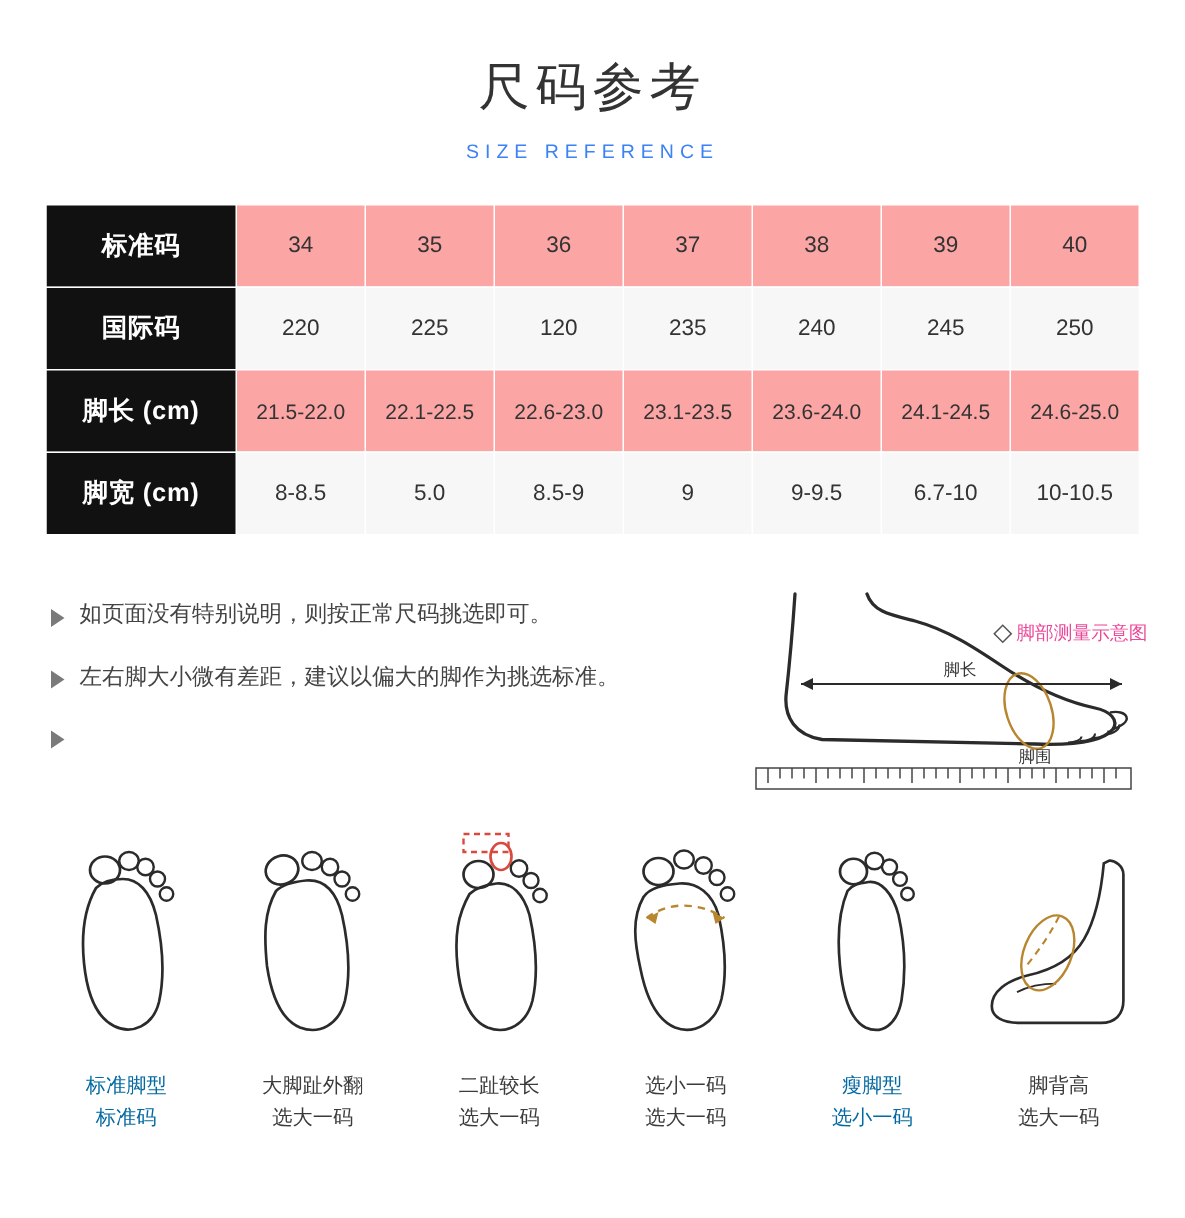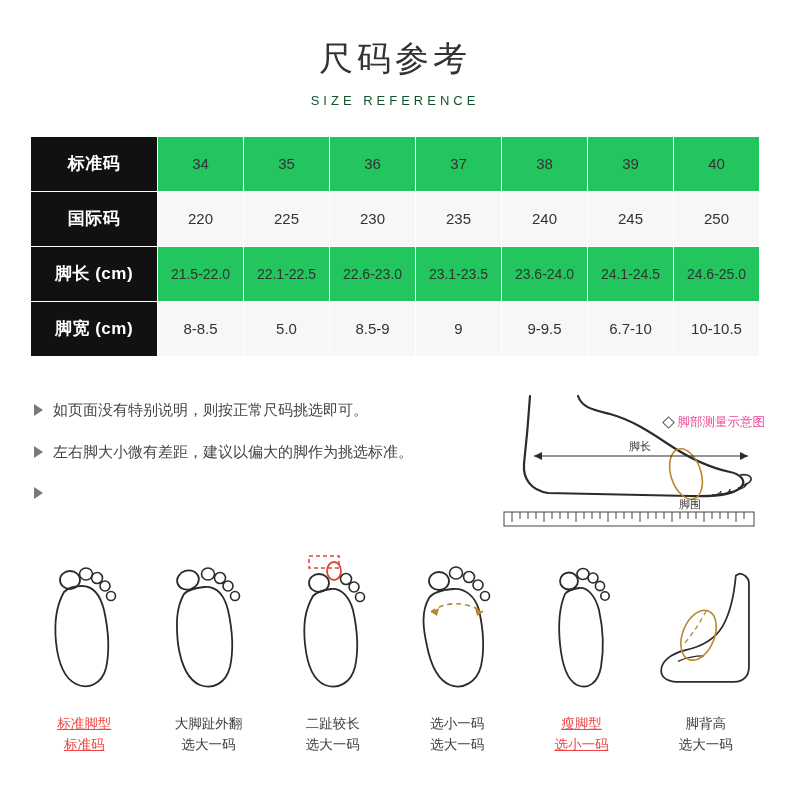--- a/index.html
+++ b/index.html
@@ -24,21 +24,21 @@
   .title-cn {
     font-size: 34px;
     letter-spacing: 4px;
     color: #333;
     font-weight: 500;
     line-height: 1.2;
   }
   .title-en {
     font-size: 13px;
     letter-spacing: 4px;
-    color: #14532d;
+    color: #3b82f6;
     margin-top: 14px;
     font-weight: 400;
   }
 
   
   .table-wrap {
     margin: 28px 30px 0 30px;
   }
   table.size-table {
     border-collapse: collapse;
@@ -54,34 +54,34 @@
     border: 1px solid #ffffff;
   }
   table.size-table td.rowhead {
     background: #111111;
     color: #ffffff;
     font-size: 17px;
     font-weight: 600;
     width: 124px;
     letter-spacing: 0.5px;
   }
-  table.size-table tr.odd td.cell { background: #22c55e; }
+  table.size-table tr.odd td.cell { background: #fca5a5; }
   table.size-table tr.even td.cell { background: #f7f7f7; }
   table.size-table td.cell.small { font-size: 14px; }
 
   
   .notes {
     position: absolute;
     left: 34px;
     top: 400px;
     width: 440px;
   }
   .note-line {
     display: flex;
-    align-items: flex-start;
+    align-items: center;
     margin-bottom: 22px;
     font-size: 15px;
     color: #444;
     line-height: 1.3;
   }
   .tri {
     width: 0;
     height: 0;
     border-top: 6px solid transparent;
     border-bottom: 6px solid transparent;
@@ -140,21 +140,21 @@
     align-items: flex-end;
     justify-content: center;
   }
   .foot-cap {
     margin-top: 14px;
     font-size: 13.5px;
     line-height: 1.55;
     color: #3b3b3b;
     white-space: nowrap;
   }
-  .foot-cap.gold { color: #ef4444; text-decoration: underline; }
+  .foot-cap.gold { color: #0369a1; }
 </style>
 </head>
 <body>
 
 <div class="header">
   <div class="title-cn">尺码参考</div>
   <div class="title-en">SIZE REFERENCE</div>
 </div>
 
 <div class="table-wrap">
@@ -167,21 +167,21 @@
       <td class="cell">36</td>
       <td class="cell">37</td>
       <td class="cell">38</td>
       <td class="cell">39</td>
       <td class="cell">40</td>
     </tr>
     <tr class="even">
       <td class="rowhead">国际码</td>
       <td class="cell">220</td>
       <td class="cell">225</td>
-      <td class="cell">230</td>
+      <td class="cell">120</td>
       <td class="cell">235</td>
       <td class="cell">240</td>
       <td class="cell">245</td>
       <td class="cell">250</td>
     </tr>
     <tr class="odd">
       <td class="rowhead">脚长 (cm)</td>
       <td class="cell small">21.5-22.0</td>
       <td class="cell small">22.1-22.5</td>
       <td class="cell small">22.6-23.0</td>

